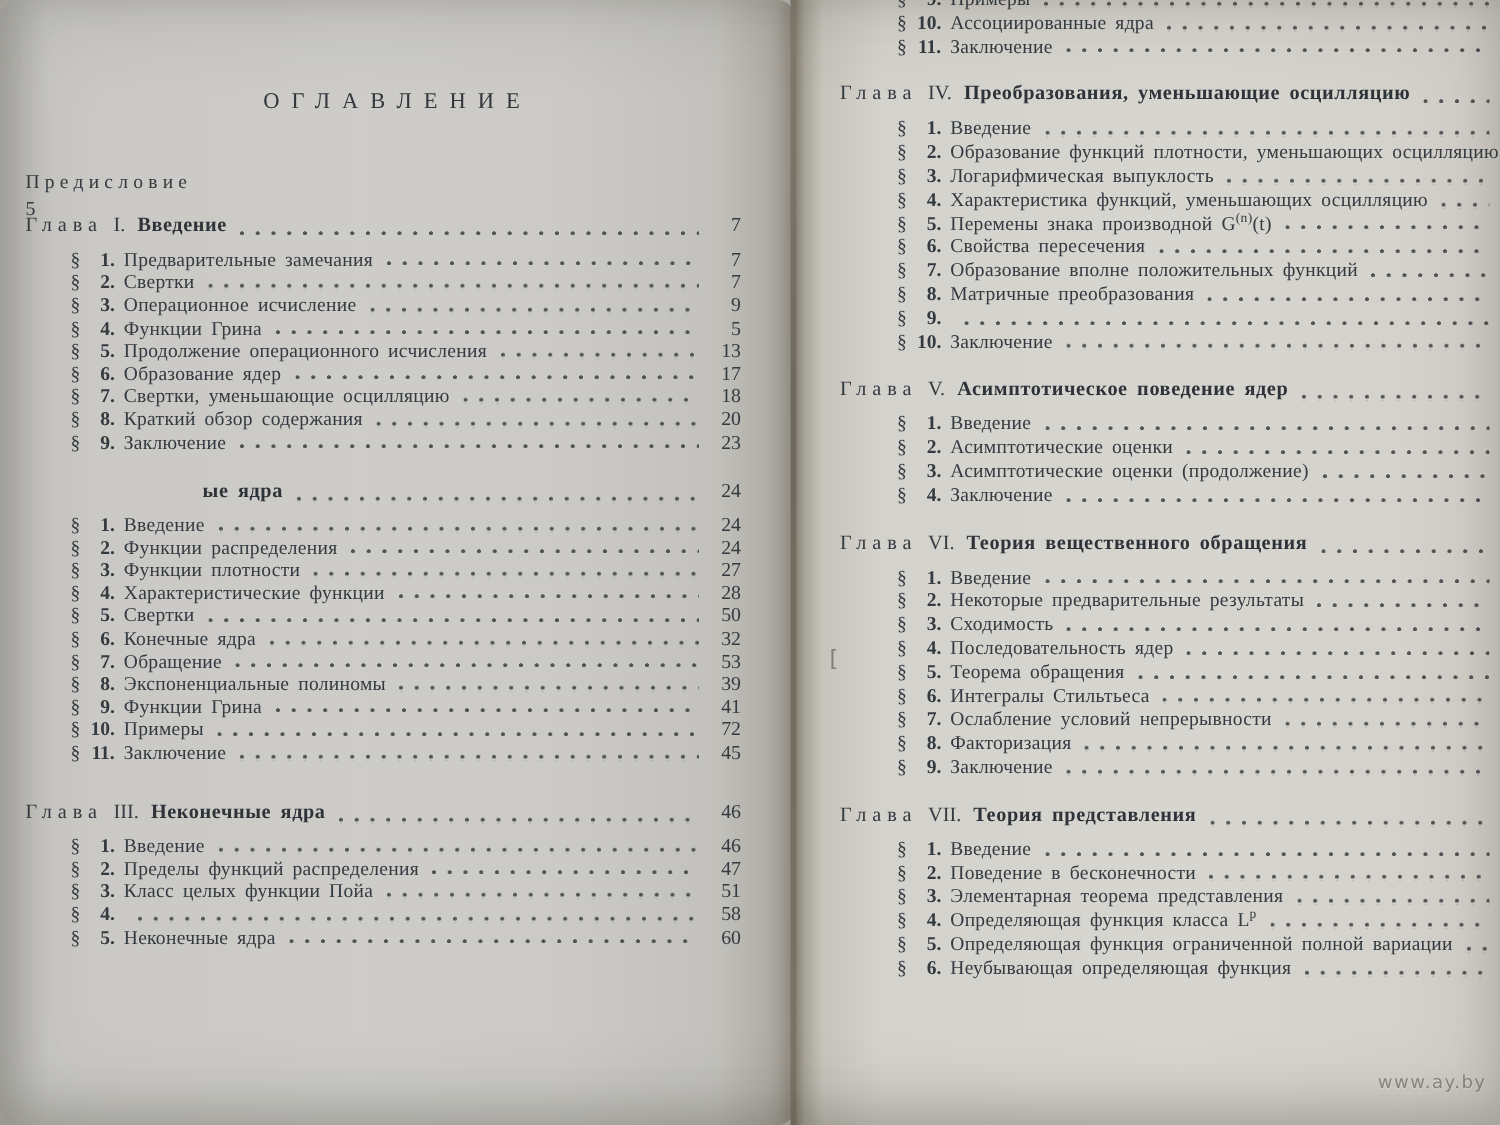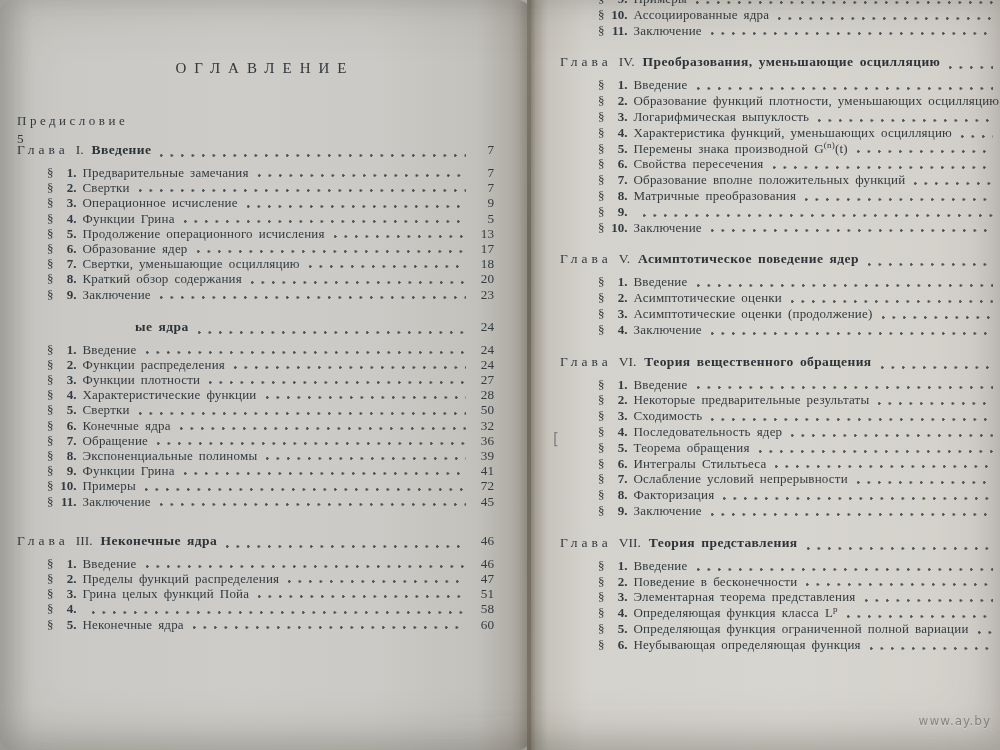--- a/index.html
+++ b/index.html
@@ -197,21 +197,21 @@
           <span class="sec-num">6.</span>
           <span class="sec-text">Конечные ядра</span>
           <div class="leader"></div>
           <span class="page-num">32</span>
         </div>
         <div class="row section">
           <span class="sec-sign">§</span>
           <span class="sec-num">7.</span>
           <span class="sec-text">Обращение</span>
           <div class="leader"></div>
-          <span class="page-num">36</span>
+          <span class="page-num">53</span>
         </div>
         <div class="row section">
           <span class="sec-sign">§</span>
           <span class="sec-num">8.</span>
           <span class="sec-text">Экспоненциальные полиномы</span>
           <div class="leader"></div>
           <span class="page-num">39</span>
         </div>
         <div class="row section">
           <span class="sec-sign">§</span>
@@ -251,21 +251,21 @@
         <div class="row section">
           <span class="sec-sign">§</span>
           <span class="sec-num">2.</span>
           <span class="sec-text">Пределы функций распределения</span>
           <div class="leader"></div>
           <span class="page-num">47</span>
         </div>
         <div class="row section">
           <span class="sec-sign">§</span>
           <span class="sec-num">3.</span>
-          <span class="sec-text">Грина целых функций Пойа</span>
+          <span class="sec-text">Класс целых функции Пойа</span>
           <div class="leader"></div>
           <span class="page-num">51</span>
         </div>
         <div class="row section">
           <span class="sec-sign">§</span>
           <span class="sec-num">4.</span>
           <div class="leader"></div>
           <span class="page-num">58</span>
         </div>
         <div class="row section">

